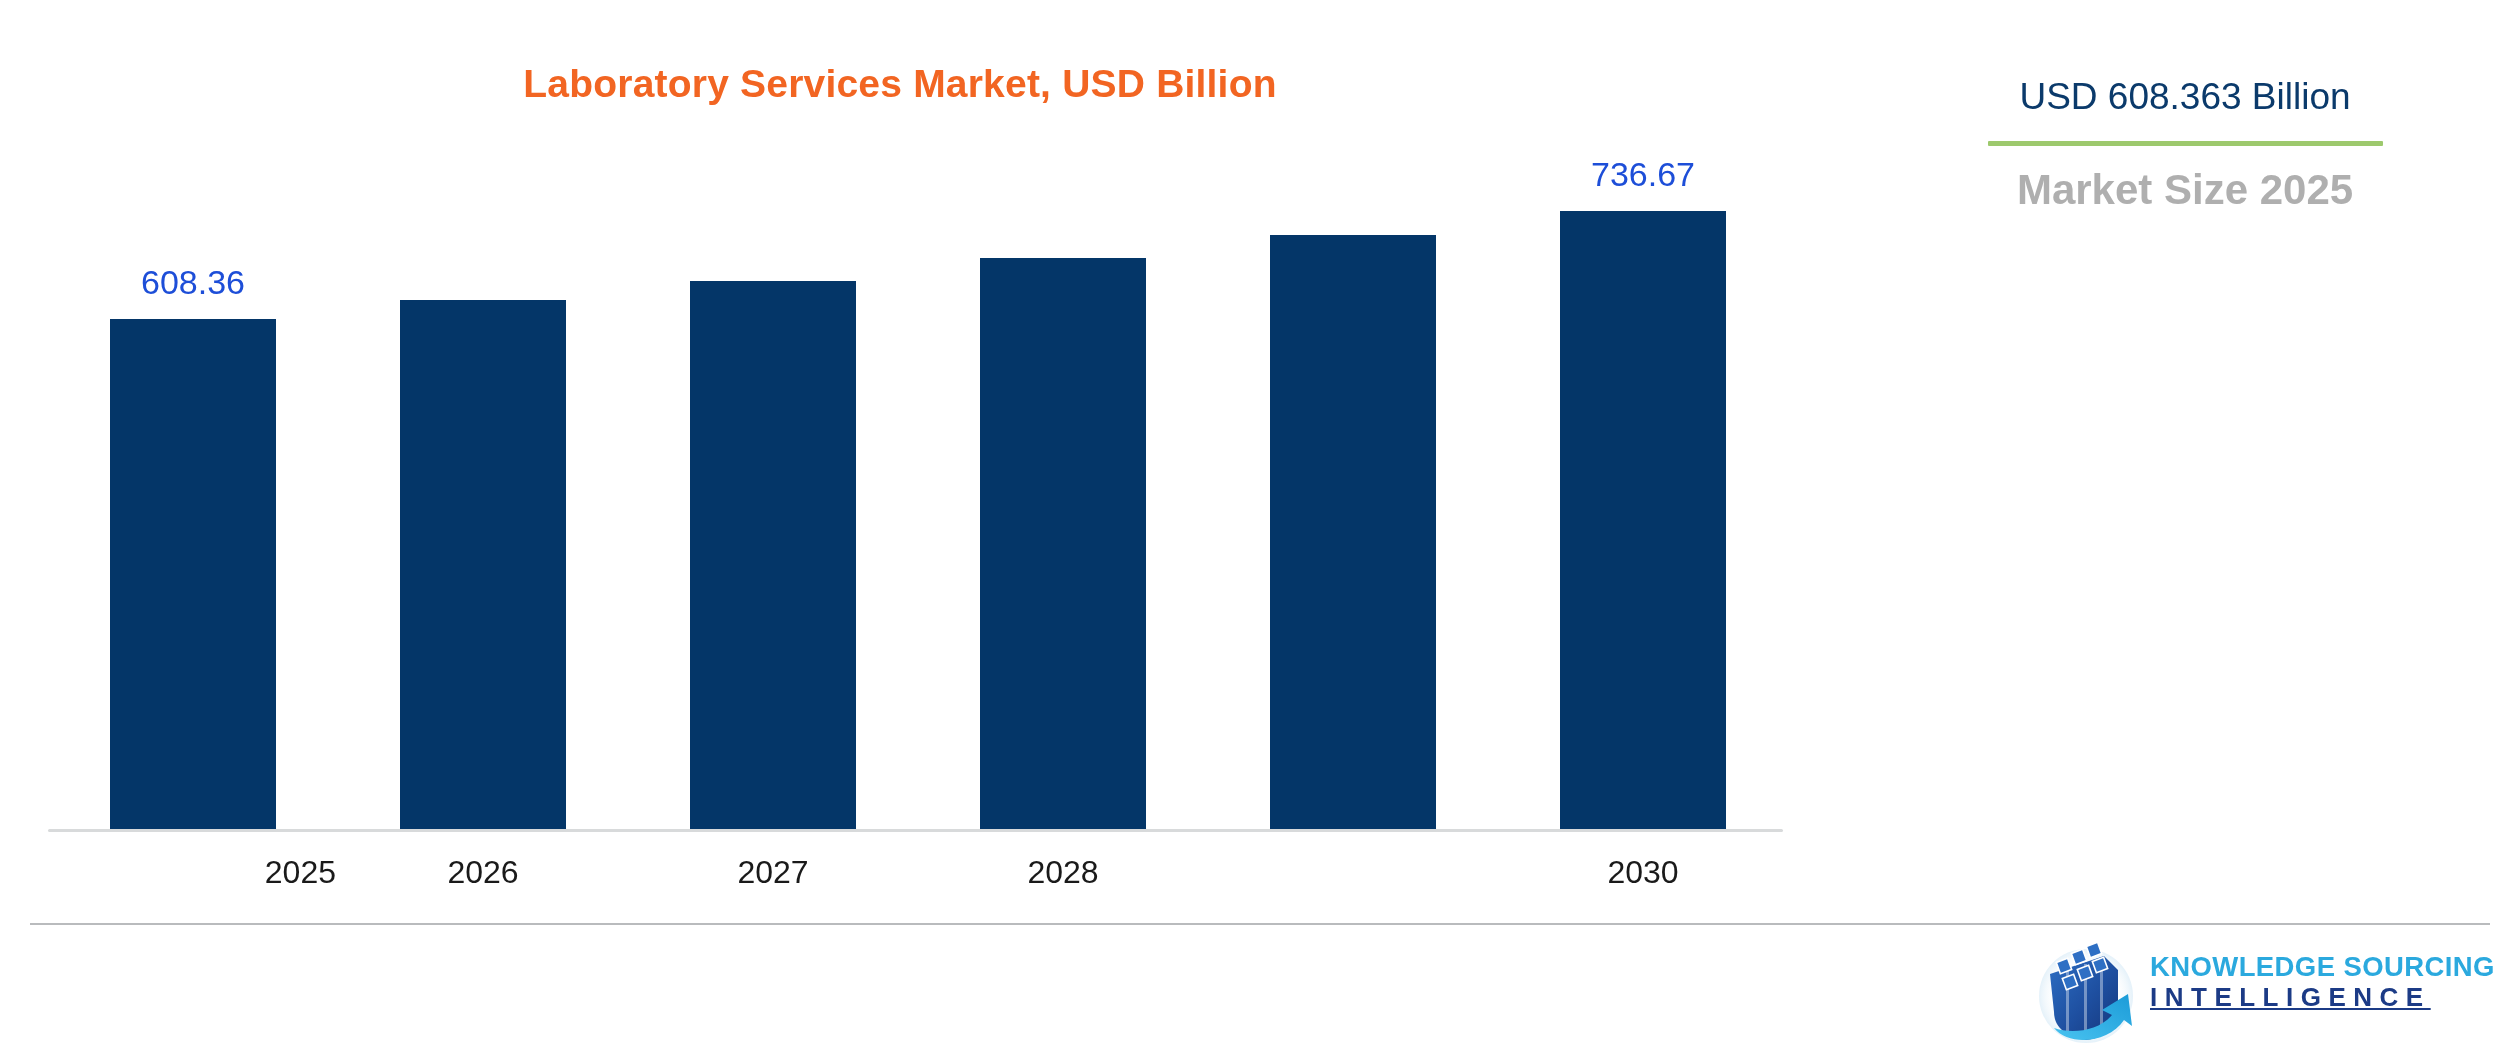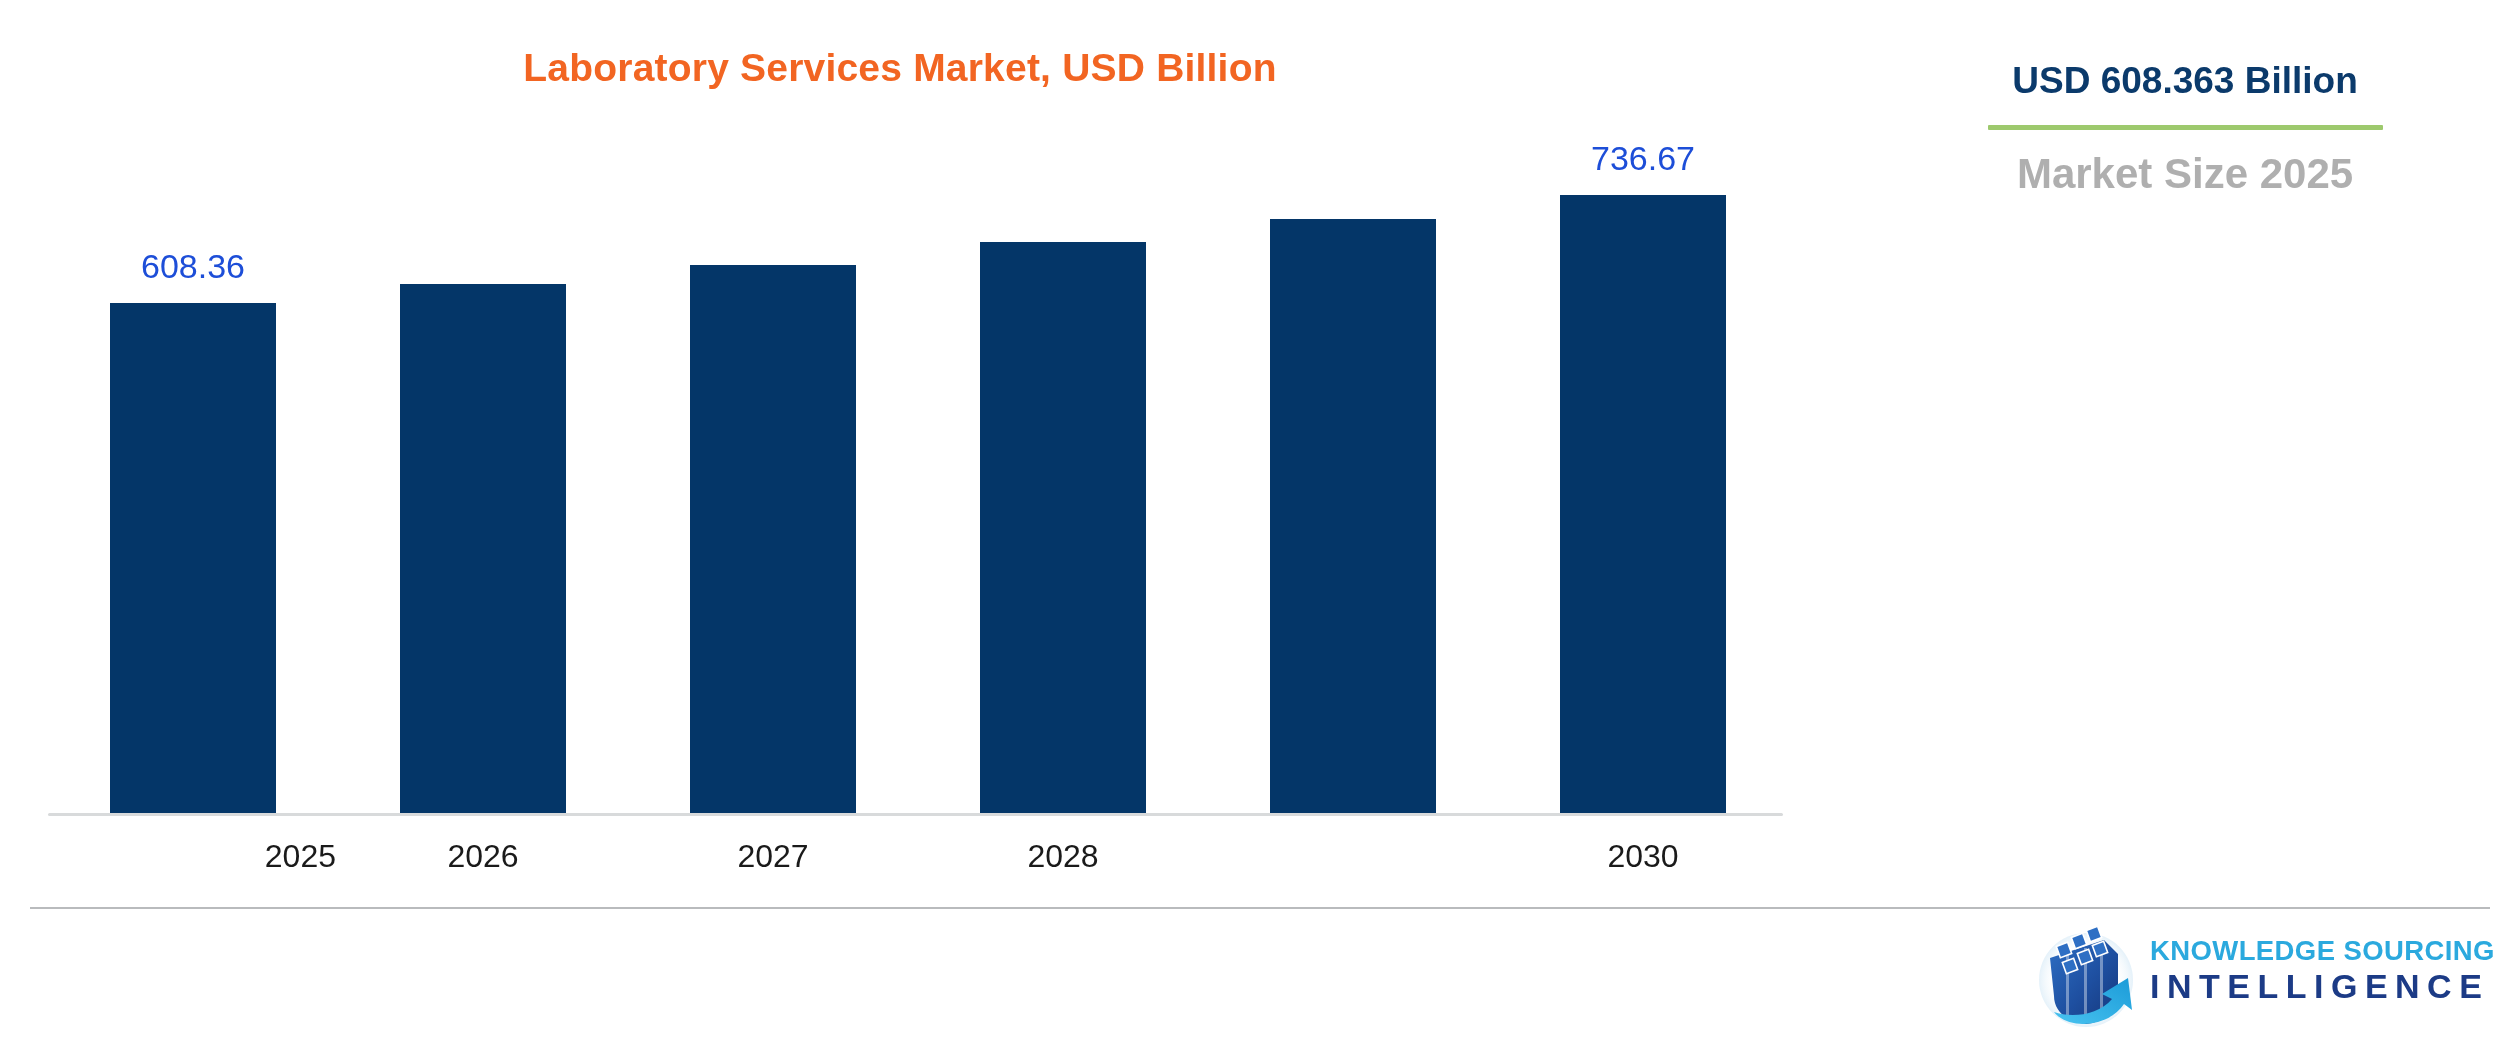--- a/index.html
+++ b/index.html
@@ -1,21 +1,21 @@
 <!DOCTYPE html>
 <html><head>
 <meta charset="utf-8">
 <style>
   html,body{margin:0;padding:0;}
   body{
     width:2500px;height:1056px;background:#ffffff;
     font-family:"Liberation Sans", sans-serif;
     overflow:hidden;position:relative;
   }
-  #canvas{position:absolute;left:0;top:0;width:2500px;height:820px;}
+  #canvas{position:absolute;left:0;top:16px;width:2500px;height:820px;}
 
   
   .chart-panel{position:absolute;left:0;top:0;width:1800px;height:900px;}
 
   .chart-title{
     position:absolute;left:0;top:46px;width:1800px;
     text-align:center;
     color:#F26522;font-size:39px;font-weight:bold;
     letter-spacing:.2px;white-space:nowrap;
   }
@@ -39,21 +39,21 @@
   .cat-label{
     position:absolute;
     text-align:center;color:#1a1a1a;
     font-size:32px;font-weight:400;white-space:nowrap;
   }
 
   
   .stats-panel{position:absolute;left:1870px;top:60px;width:630px;height:790px;}
   .stat-block{position:absolute;left:0;width:630px;text-align:center;}
   .stat-value{
-    font-size:37px;font-weight:bold;color:#0B3A6B;
+    font-size:37px;font-weight:normal;color:#0B3A6B;
     white-space:nowrap;line-height:1.15;
   }
   .stat-value.accent{color:#F26522;}
   .stat-rule{
     width:395px;height:5px;background:#9DC96D;
     margin:22px auto 20px auto;border-radius:1px;
   }
   .stat-caption{
     font-size:42px;font-weight:bold;color:#AFAFAF;
     white-space:nowrap;line-height:1.15;
@@ -67,22 +67,22 @@
   .logo{
     position:absolute;left:2028px;top:912px;width:460px;height:132px;
   }
   .logo-mark{position:absolute;left:0;top:8px;width:116px;height:116px;}
   .logo-text{position:absolute;left:122px;top:24px;width:336px;}
   .logo-line1{
     font-size:27.5px;font-weight:bold;color:#2BA9DE;
     letter-spacing:.4px;line-height:1.12;white-space:nowrap;
   }
   .logo-line2{
-    font-size:34px;font-weight:bold;color:#1C3B86;
-    letter-spacing:7.5px;line-height:1.12;white-space:nowrap;
+    font-size:26px;font-weight:bold;color:#1C3B86;
+    letter-spacing:7.5px;line-height:1.12;white-space:nowrap;text-decoration:underline;
   }
 </style>
 </head>
 <body>
 
 <div id="canvas">
 
   <div class="chart-panel">
 
     <div class="chart-title">Laboratory Services Market, USD Billion</div>

